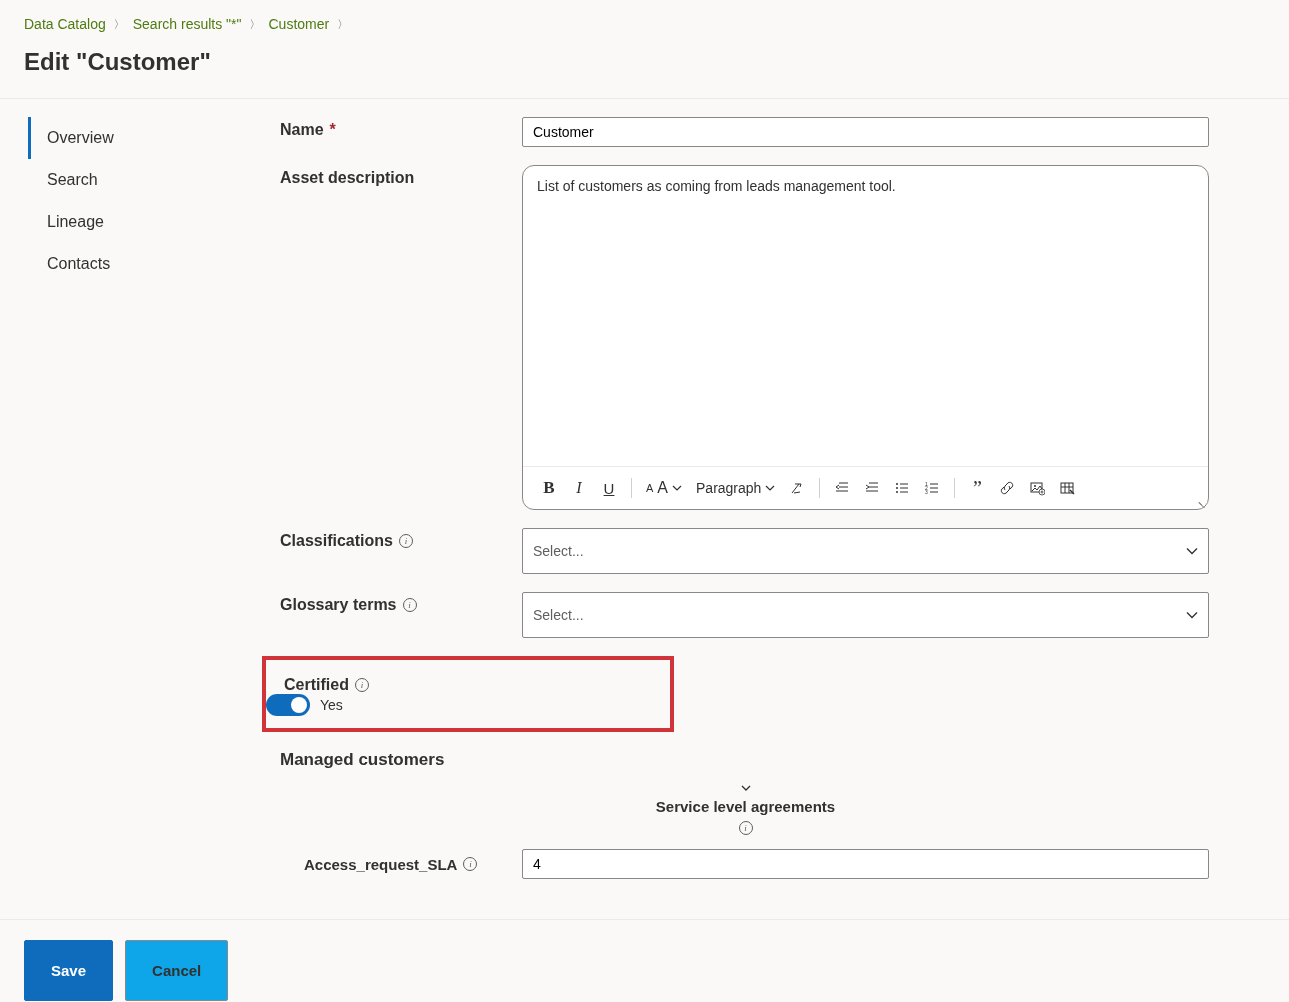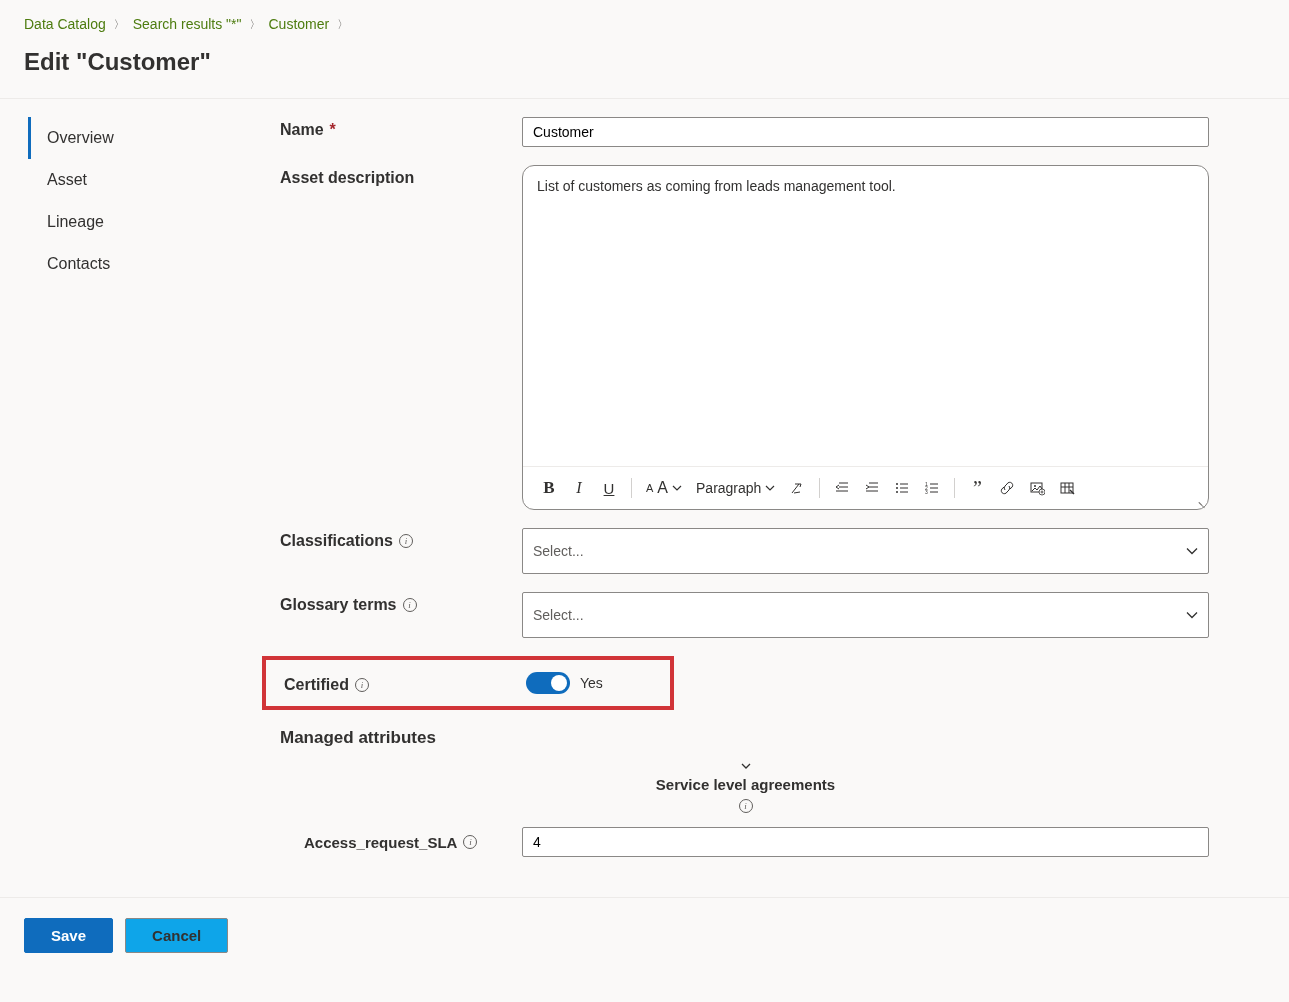--- a/index.html
+++ b/index.html
@@ -163,20 +163,21 @@
       background: #fff;
       border-radius: 50%;
       top: 3px;
       right: 3px;
     }
     .certified-highlight {
       border: 4px solid #d13438;
       padding: 12px 0 12px 0;
       margin-left: -18px;
       width: 412px;
+      flex-direction: column;
     }
     .certified-highlight .form-label { padding-left: 18px; width: 260px; }
     .section-heading {
       font-size: 17px;
       font-weight: 600;
       margin: 14px 0 14px 0;
     }
     .subsection {
       display: flex;
       align-items: center;
@@ -200,21 +201,21 @@
       align-items: center;
       gap: 6px;
     }
     .footer {
       border-top: 1px solid #edebe9;
       padding: 20px 24px;
       display: flex;
       gap: 12px;
     }
     .btn {
-      padding: 8px 26px;
+      padding: 21px 26px;
       border-radius: 2px;
       font-size: 15px;
       font-weight: 600;
       cursor: pointer;
       border: 1px solid;
     }
     .btn-primary { background: #0f6cbd; color: #fff; border-color: #0f6cbd; }
     .btn-secondary { background: #0ea5e9; color: #323130; border-color: #8a8886; }
     svg { display: block; }
   </style>
@@ -228,21 +229,21 @@
   <span class="chev">〉</span>
   <a>Customer</a>
   <span class="chev">〉</span>
 </div>
 
 <h1 class="page-title">Edit "Customer"</h1>
 
 <div class="content">
   <nav class="sidebar">
     <div class="tab-item active">Overview</div>
-    <div class="tab-item">Asset</div>
+    <div class="tab-item">Search</div>
     <div class="tab-item">Lineage</div>
     <div class="tab-item">Contacts</div>
   </nav>
 
   <div class="form">
 
     <div class="form-row">
       <div class="form-label">
         <span>Name</span>
           <span class="req">*</span>
@@ -378,21 +379,21 @@
         <span class="info-icon">i</span>
       </div>
       <div class="toggle-row">
         <div class="toggle">
           <div class="knob"></div>
         </div>
         <span>Yes</span>
       </div>
     </div>
 
-    <div class="section-heading">Managed attributes</div>
+    <div class="section-heading">Managed customers</div>
 
     <div class="subsection">
       <svg class="sub-chev" width="10" height="8" viewBox="0 0 10 8">
           <path d="M1 2l4 4 4-4" stroke="#323130" stroke-width="1.3" fill="none"></path>
         </svg>
       <span>Service level agreements</span>
       <span class="info-icon">i</span>
     </div>
 
     <div class="attr-row">

